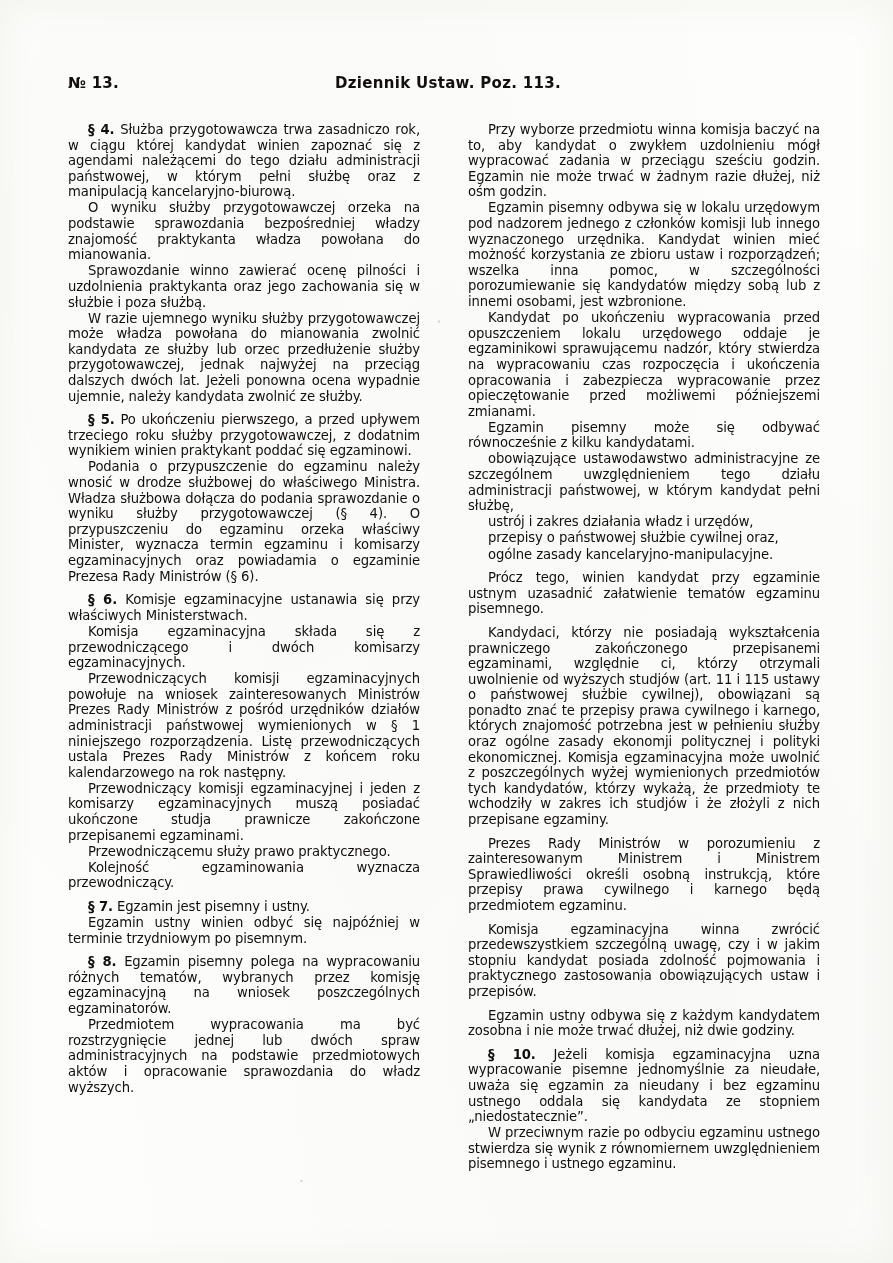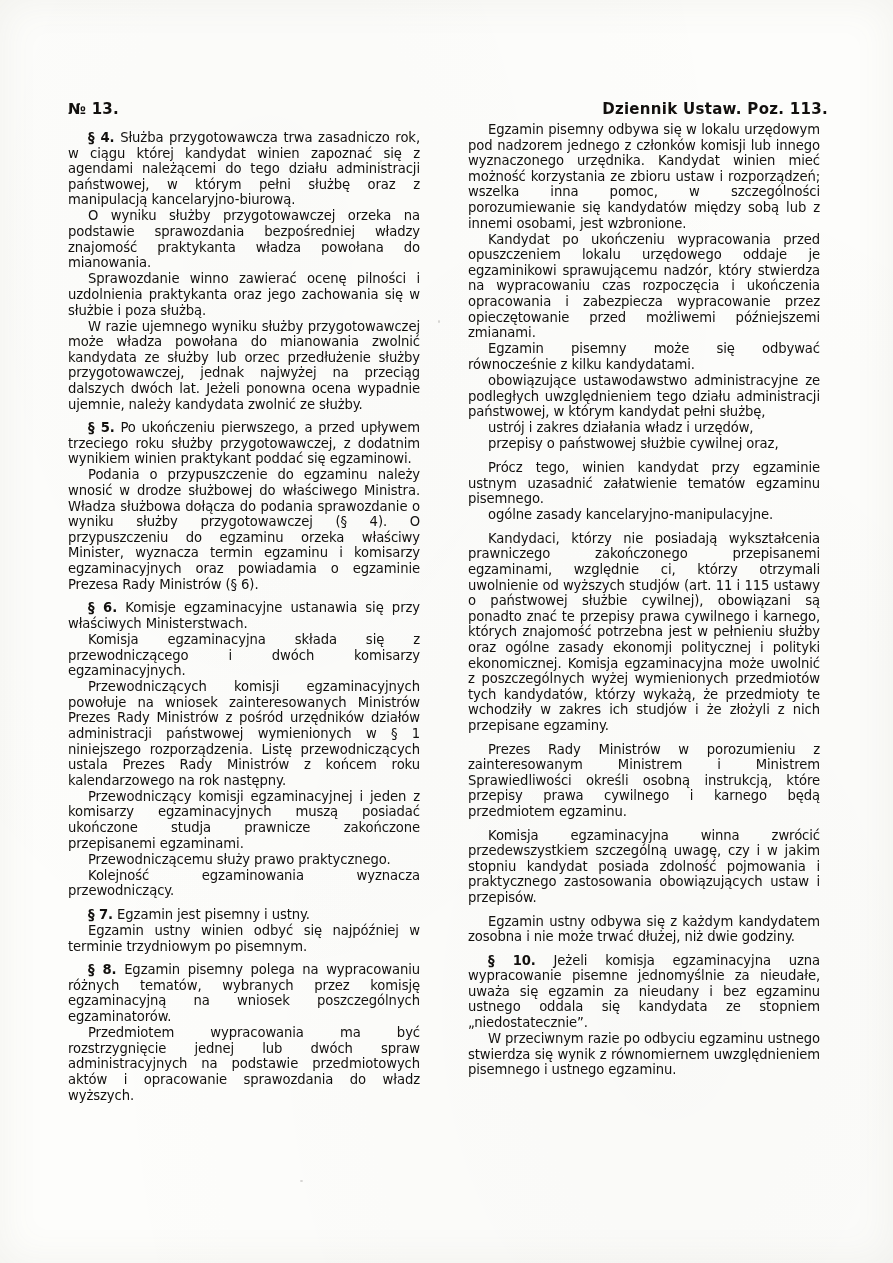--- a/index.html
+++ b/index.html
@@ -27,55 +27,55 @@
     position: absolute;
     inset: 0;
     background:
       radial-gradient(ellipse at 30% 20%, rgba(0,0,0,0.012), rgba(0,0,0,0) 60%),
       radial-gradient(ellipse at 75% 80%, rgba(0,0,0,0.015), rgba(0,0,0,0) 65%);
     pointer-events: none;
   }
   .header {
     position: absolute;
     left: 68px;
-    top: 100px;
+    top: 74px;
     width: 760px;
     height: 22px;
   }
   .hdr-left {
     position: absolute;
     left: 0;
     top: 0;
     font-weight: bold;
     font-size: 15px;
     letter-spacing: 0.2px;
   }
   .hdr-center {
     position: absolute;
     left: 0;
     right: 0;
     top: 0;
-    text-align: right;
+    text-align: center;
     font-weight: bold;
     font-size: 15px;
     letter-spacing: 0.3px;
   }
   .columns {
     position: absolute;
     left: 68px;
     top: 122px;
     width: 762px;
     height: 1080px;
   }
   .col {
     position: absolute;
     top: 0;
     width: 352px;
   }
-  .col-left { left: 0; margin-top: 8px; }
+  .col-left { left: 0; }
   .col-right { left: 400px; }
 
   p.para {
     margin: 0 0 0.5px 0;
     font-size: 13.2px;
     line-height: 15.6px;
     text-align: justify;
     text-justify: inter-word;
     hyphens: manual;
     letter-spacing: -0.1px;
@@ -129,28 +129,29 @@
       <p class="para indent">Przewodniczący komisji egzaminacyjnej i jeden z komisarzy egzaminacyjnych muszą posiadać ukończone studja prawnicze zakończone przepisanemi egzaminami.</p>
       <p class="para indent">Przewodniczącemu służy prawo praktycznego.</p>
       <p class="para indent">Kolejność egzaminowania wyznacza przewodniczący.</p>
       <p class="para indent gap"><span class="sec">§ 7.</span> Egzamin jest pisemny i ustny.</p>
       <p class="para indent">Egzamin ustny winien odbyć się najpóźniej w terminie trzydniowym po pisemnym.</p>
       <p class="para indent gap"><span class="sec">§ 8.</span> Egzamin pisemny polega na wypracowaniu różnych tematów, wybranych przez komisję egzaminacyjną na wniosek poszczególnych egzaminatorów.</p>
       <p class="para indent">Przedmiotem wypracowania ma być rozstrzygnięcie jednej lub dwóch spraw administracyjnych na podstawie przedmiotowych aktów i opracowanie sprawozdania do władz wyższych.</p>
     </div>
 
     <div class="col col-right">
+      <p class="para indent">Przy wyborze przedmiotu winna komisja baczyć na to, aby kandydat o zwykłem uzdolnieniu mógł wypracować zadania w przeciągu sześciu godzin. Egzamin nie może trwać w żadnym razie dłużej, niż ośm godzin.</p>
       <p class="para indent">Egzamin pisemny odbywa się w lokalu urzędowym pod nadzorem jednego z członków komisji lub innego wyznaczonego urzędnika. Kandydat winien mieć możność korzystania ze zbioru ustaw i rozporządzeń; wszelka inna pomoc, w szczególności porozumiewanie się kandydatów między sobą lub z innemi osobami, jest wzbronione.</p>
       <p class="para indent">Kandydat po ukończeniu wypracowania przed opuszczeniem lokalu urzędowego oddaje je egzaminikowi sprawującemu nadzór, który stwierdza na wypracowaniu czas rozpoczęcia i ukończenia opracowania i zabezpiecza wypracowanie przez opieczętowanie przed możliwemi późniejszemi zmianami.</p>
       <p class="para indent">Egzamin pisemny może się odbywać równocześnie z kilku kandydatami.</p>
-      <p class="para indent">obowiązujące ustawodawstwo administracyjne ze podległych uwzględnieniem tego działu administracji państwowej, w którym kandydat pełni służbę,</p>
+      <p class="para indent">obowiązujące ustawodawstwo administracyjne ze szczególnem uwzględnieniem tego działu administracji państwowej, w którym kandydat pełni służbę,</p>
       <p class="para indent">ustrój i zakres działania władz i urzędów,</p>
       <p class="para indent">przepisy o państwowej służbie cywilnej oraz,</p>
+      <p class="para indent">ogólne zasady kancelaryjno-manipulacyjne.</p>
       <p class="para indent gap">Prócz tego, winien kandydat przy egzaminie ustnym uzasadnić załatwienie tematów egzaminu pisemnego.</p>
-      <p class="para indent">ogólne zasady kancelaryjno-manipulacyjne.</p>
       <p class="para indent gap">Kandydaci, którzy nie posiadają wykształcenia prawniczego zakończonego przepisanemi egzaminami, względnie ci, którzy otrzymali uwolnienie od wyższych studjów (art. 11 i 115 ustawy o państwowej służbie cywilnej), obowiązani są ponadto znać te przepisy prawa cywilnego i karnego, których znajomość potrzebna jest w pełnieniu służby oraz ogólne zasady ekonomji politycznej i polityki ekonomicznej. Komisja egzaminacyjna może uwolnić z poszczególnych wyżej wymienionych przedmiotów tych kandydatów, którzy wykażą, że przedmioty te wchodziły w zakres ich studjów i że złożyli z nich przepisane egzaminy.</p>
       <p class="para indent gap">Prezes Rady Ministrów w porozumieniu z zainteresowanym Ministrem i Ministrem Sprawiedliwości określi osobną instrukcją, które przepisy prawa cywilnego i karnego będą przedmiotem egzaminu.</p>
       <p class="para indent gap">Komisja egzaminacyjna winna zwrócić przedewszystkiem szczególną uwagę, czy i w jakim stopniu kandydat posiada zdolność pojmowania i praktycznego zastosowania obowiązujących ustaw i przepisów.</p>
       <p class="para indent gap">Egzamin ustny odbywa się z każdym kandydatem zosobna i nie może trwać dłużej, niż dwie godziny.</p>
       <p class="para indent gap"><span class="sec">§ 10.</span> Jeżeli komisja egzaminacyjna uzna wypracowanie pisemne jednomyślnie za nieudałe, uważa się egzamin za nieudany i bez egzaminu ustnego oddala się kandydata ze stopniem „niedostatecznie”.</p>
       <p class="para indent">W przeciwnym razie po odbyciu egzaminu ustnego stwierdza się wynik z równomiernem uwzględnieniem pisemnego i ustnego egzaminu.</p>
     </div>
 
   </div>
 

